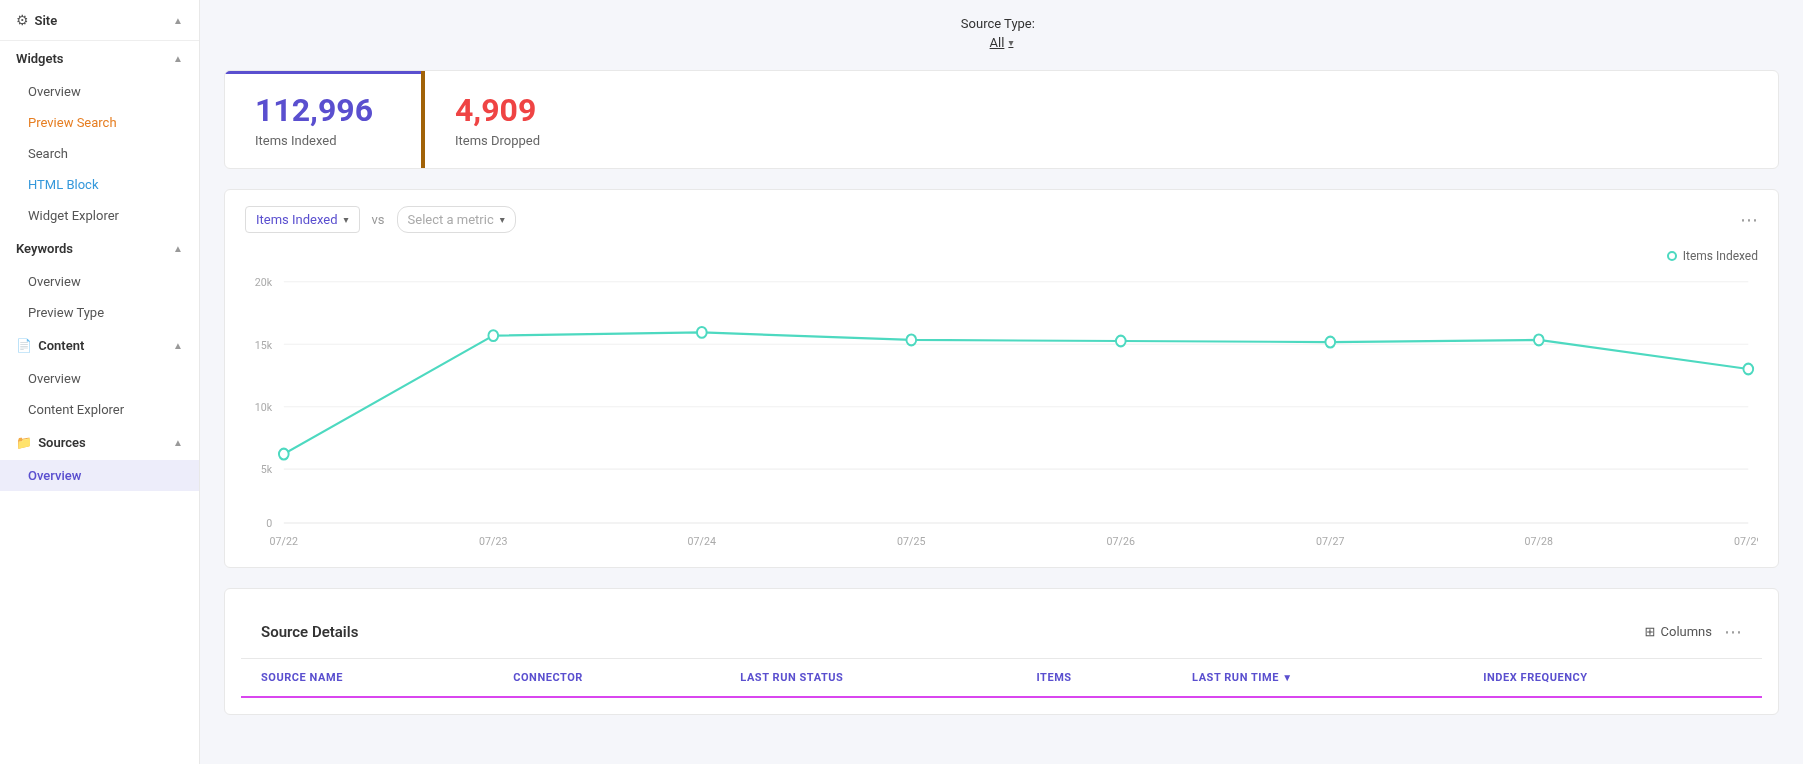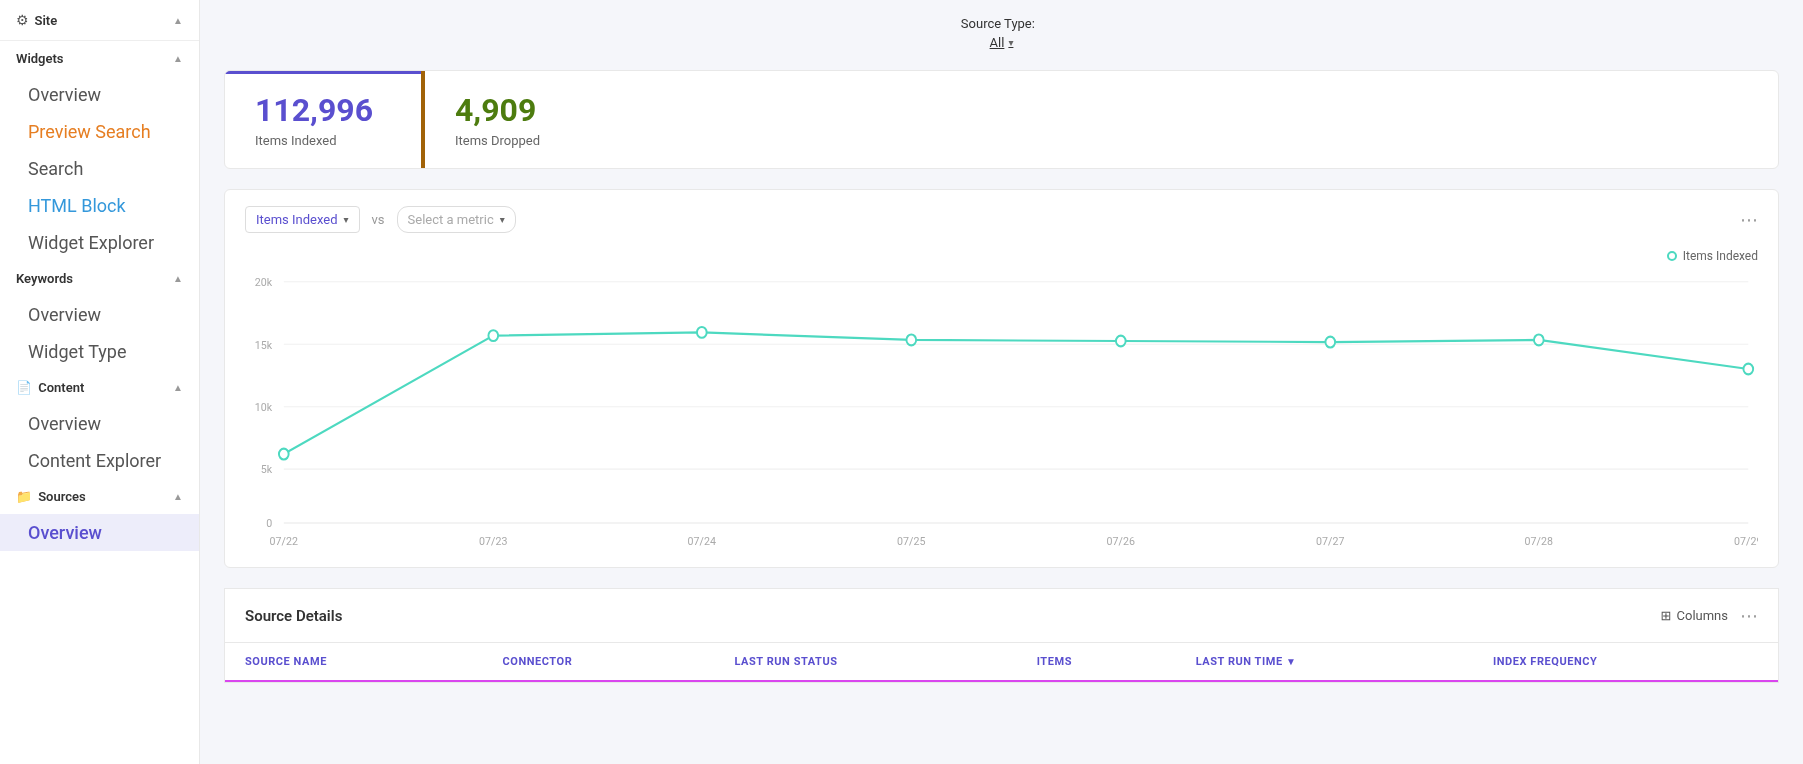--- a/index.html
+++ b/index.html
@@ -22,21 +22,21 @@
       padding: 10px 16px;
       cursor: pointer;
     }
     .sidebar-section-title {
       font-size: 13px;
       font-weight: 600;
       color: #333;
     }
     .sidebar-item {
       padding: 8px 16px 8px 28px;
-      font-size: 18px;
+      font-size: 13px;
       color: #555;
       cursor: pointer;
       display: flex;
       align-items: center;
     }
     .sidebar-item.active {
       background: #ededfa;
       color: #5a4fcf;
       font-weight: 500;
     }
@@ -96,21 +96,21 @@
     }
     .stat-card:last-child { border-right: none; }
     .stat-card.active::after {
       content: '';
       position: absolute;
       top: 0; left: 0; right: 0;
       height: 3px;
       background: #5a4fcf;
     }
     .stat-value-purple { font-size: 32px; font-weight: 700; color: #5a4fcf; }
-    .stat-value-orange { font-size: 32px; font-weight: 700; color: #4d7c0f; }
+    .stat-value-orange { font-size: 32px; font-weight: 700; color: #ef4444; }
     .stat-value-blue { font-size: 32px; font-weight: 700; color: #3b82f6; }
     .stat-label { font-size: 13px; color: #666; margin-top: 4px; }
 
     
     .chart-section {
       background: #fff;
       border-radius: 6px;
       border: 1px solid #e8e8e8;
       padding: 16px 20px;
       margin-bottom: 20px;
@@ -153,23 +153,23 @@
     
     .chart-area {
       position: relative;
       height: 280px;
     }
     .chart-svg { width: 100%; height: 100%; }
 
     
     .source-details {
       background: #fff;
-      border-radius: 0;
+      border-radius: 6px;
       border: 1px solid #e8e8e8;
-      padding: 0;
+      padding: 16px;
     }
     .source-details-header {
       display: flex;
       align-items: center;
       justify-content: space-between;
       padding: 16px 20px;
       border-bottom: 1px solid #e8e8e8;
     }
     .source-details-title { font-size: 15px; font-weight: 600; color: #333; }
     .columns-btn {
@@ -230,21 +230,21 @@
   </div>
 
   <div class="sidebar-section-header">
     <span class="sidebar-section-title">Keywords</span>
     <span class="chevron">▲</span>
   </div>
   <div class="sidebar-item">
     <span>Overview</span>
   </div>
   <div class="sidebar-item">
-    <span>Widget Type</span>
+    <span>Preview Type</span>
   </div>
 
   <div class="sidebar-section-header">
     <div style="display:flex;align-items:center;gap:6px;">
       <span style="font-size:13px;">📄</span>
       <span class="sidebar-section-title">Content</span>
     </div>
     <span class="chevron">▲</span>
   </div>
   <div class="sidebar-item">

